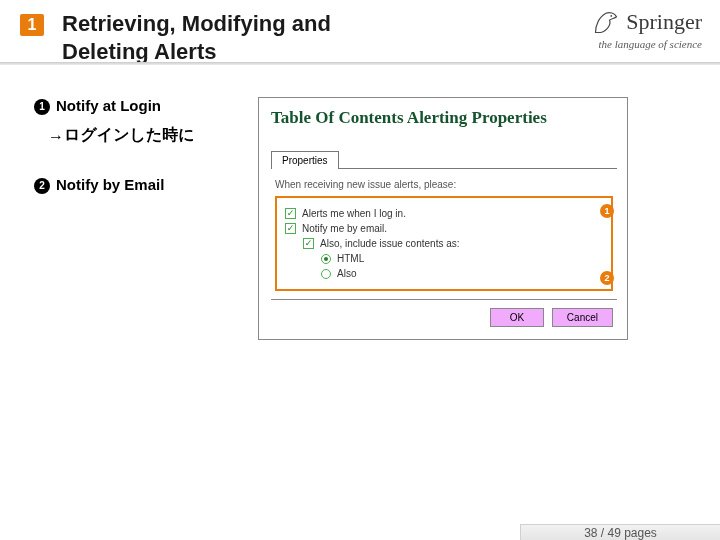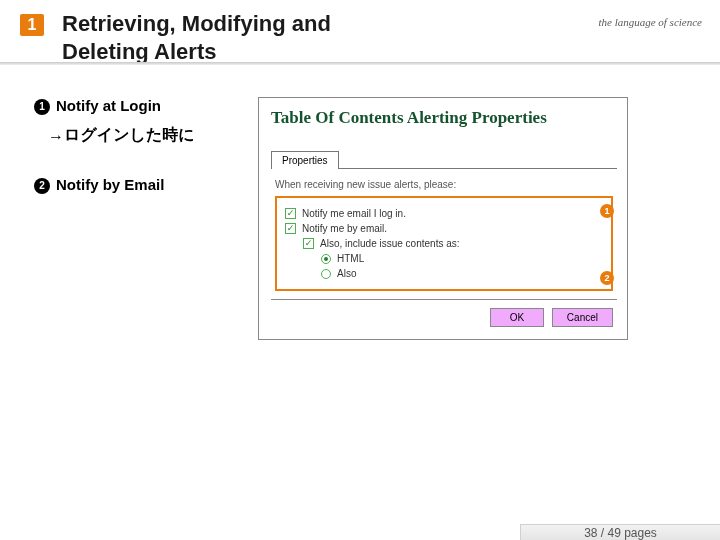--- a/index.html
+++ b/index.html
@@ -4,21 +4,21 @@
 <style>
   * { box-sizing: border-box; margin: 0; padding: 0; }
   body { width: 720px; height: 540px; font-family: Arial, sans-serif; background: #fff; position: relative; }
   .header { display: flex; align-items: flex-start; padding: 10px 16px 4px 20px; }
   .slide-badge { width: 24px; height: 22px; background: #E87C0C; color: #fff; font-weight: bold; font-size: 16px; text-align: center; line-height: 22px; border-radius: 2px; margin-right: 18px; margin-top: 4px; flex-shrink: 0; }
   .slide-title { font-size: 22px; font-weight: bold; color: #1a1a1a; line-height: 1.25; max-width: 360px; }
   .brand { position: absolute; right: 18px; top: 8px; text-align: right; }
   .brand-logo { display: flex; align-items: center; justify-content: flex-end; gap: 6px; }
   .brand-logo svg { width: 28px; height: 28px; }
   .brand-name { font-family: Georgia, 'Times New Roman', serif; font-size: 22px; color: #3a3a3a; }
-  .brand-tag { font-family: Georgia, serif; font-style: italic; font-size: 11px; color: #5a5a5a; margin-top: 8px; }
+  .brand-tag { font-family: Georgia, serif; font-style: italic; font-size: 11px; color: #5a5a5a; margin-top: 2px; }
   .header-rule { position: absolute; left: 0; right: 0; top: 62px; height: 3px; background: linear-gradient(to bottom, #c9c9c9 0%, #eee 100%); }
   .content { padding: 28px 20px 0 34px; display: flex; gap: 24px; }
   .left-col { width: 200px; }
   .bullet-item { display: flex; align-items: flex-start; gap: 6px; margin-bottom: 10px; }
   .bullet-num { width: 16px; height: 16px; border-radius: 50%; background: #000; color: #fff; font-size: 10px; text-align: center; line-height: 16px; font-weight: bold; flex-shrink: 0; margin-top: 2px; }
   .bullet-text { font-size: 15px; font-weight: bold; }
   .sub-line { font-size: 16px; font-weight: bold; color: #000; margin: 2px 0 6px 14px; }
   .sub-line.jp { font-family: 'Hiragino Sans', Meiryo, sans-serif; }
   .spacer-v { height: 24px; }
   .right-col { width: 370px; border: 1px solid #888; background: #fff; padding: 10px 10px 12px 12px; position: relative; }
@@ -42,20 +42,27 @@
 </style>
 </head>
 <body>
 
 <div class="header">
   <div class="slide-badge">1</div>
   <div class="slide-title">Retrieving, Modifying and Deleting Alerts</div>
 </div>
 
 <div class="brand">
+  <div class="brand-logo">
+    <svg viewBox="0 0 32 32">
+      <path d="M4 28 C4 20 8 10 16 6 C20 4 26 6 28 10 C26 12 22 12 20 14 C22 18 18 26 10 28 Z" fill="none" stroke="#4a4a4a" stroke-width="1.4"></path>
+      <circle cx="22" cy="9" r="1" fill="#4a4a4a"></circle>
+    </svg>
+    <span class="brand-name">Springer</span>
+  </div>
   <div class="brand-tag">the language of science</div>
 </div>
 
 <div class="header-rule"></div>
 
 <div class="content">
   <div class="left-col">
     <div class="bullet-item">
       <div class="bullet-num">1</div>
       <div class="bullet-text">Notify at Login</div>
@@ -74,21 +81,21 @@
       <div class="tab">Properties</div>
     </div>
     <div class="sec-label">When receiving new issue alerts, please:</div>
 
     <div class="group-box">
       <div class="callout c1">1</div>
       <div class="callout c2">2</div>
 
       <div class="check-row">
         <span class="check">✓</span>
-        <span>Notify me email I log in.</span>
+        <span>Alerts me when I log in.</span>
       </div>
       <div class="check-row">
         <span class="check">✓</span>
         <span>Notify me by email.</span>
       </div>
       <div class="check-row indent">
         <span class="check">✓</span>
         <span>Also, include issue contents as:</span>
       </div>
       <div class="check-row indent" style="margin-left:36px">

